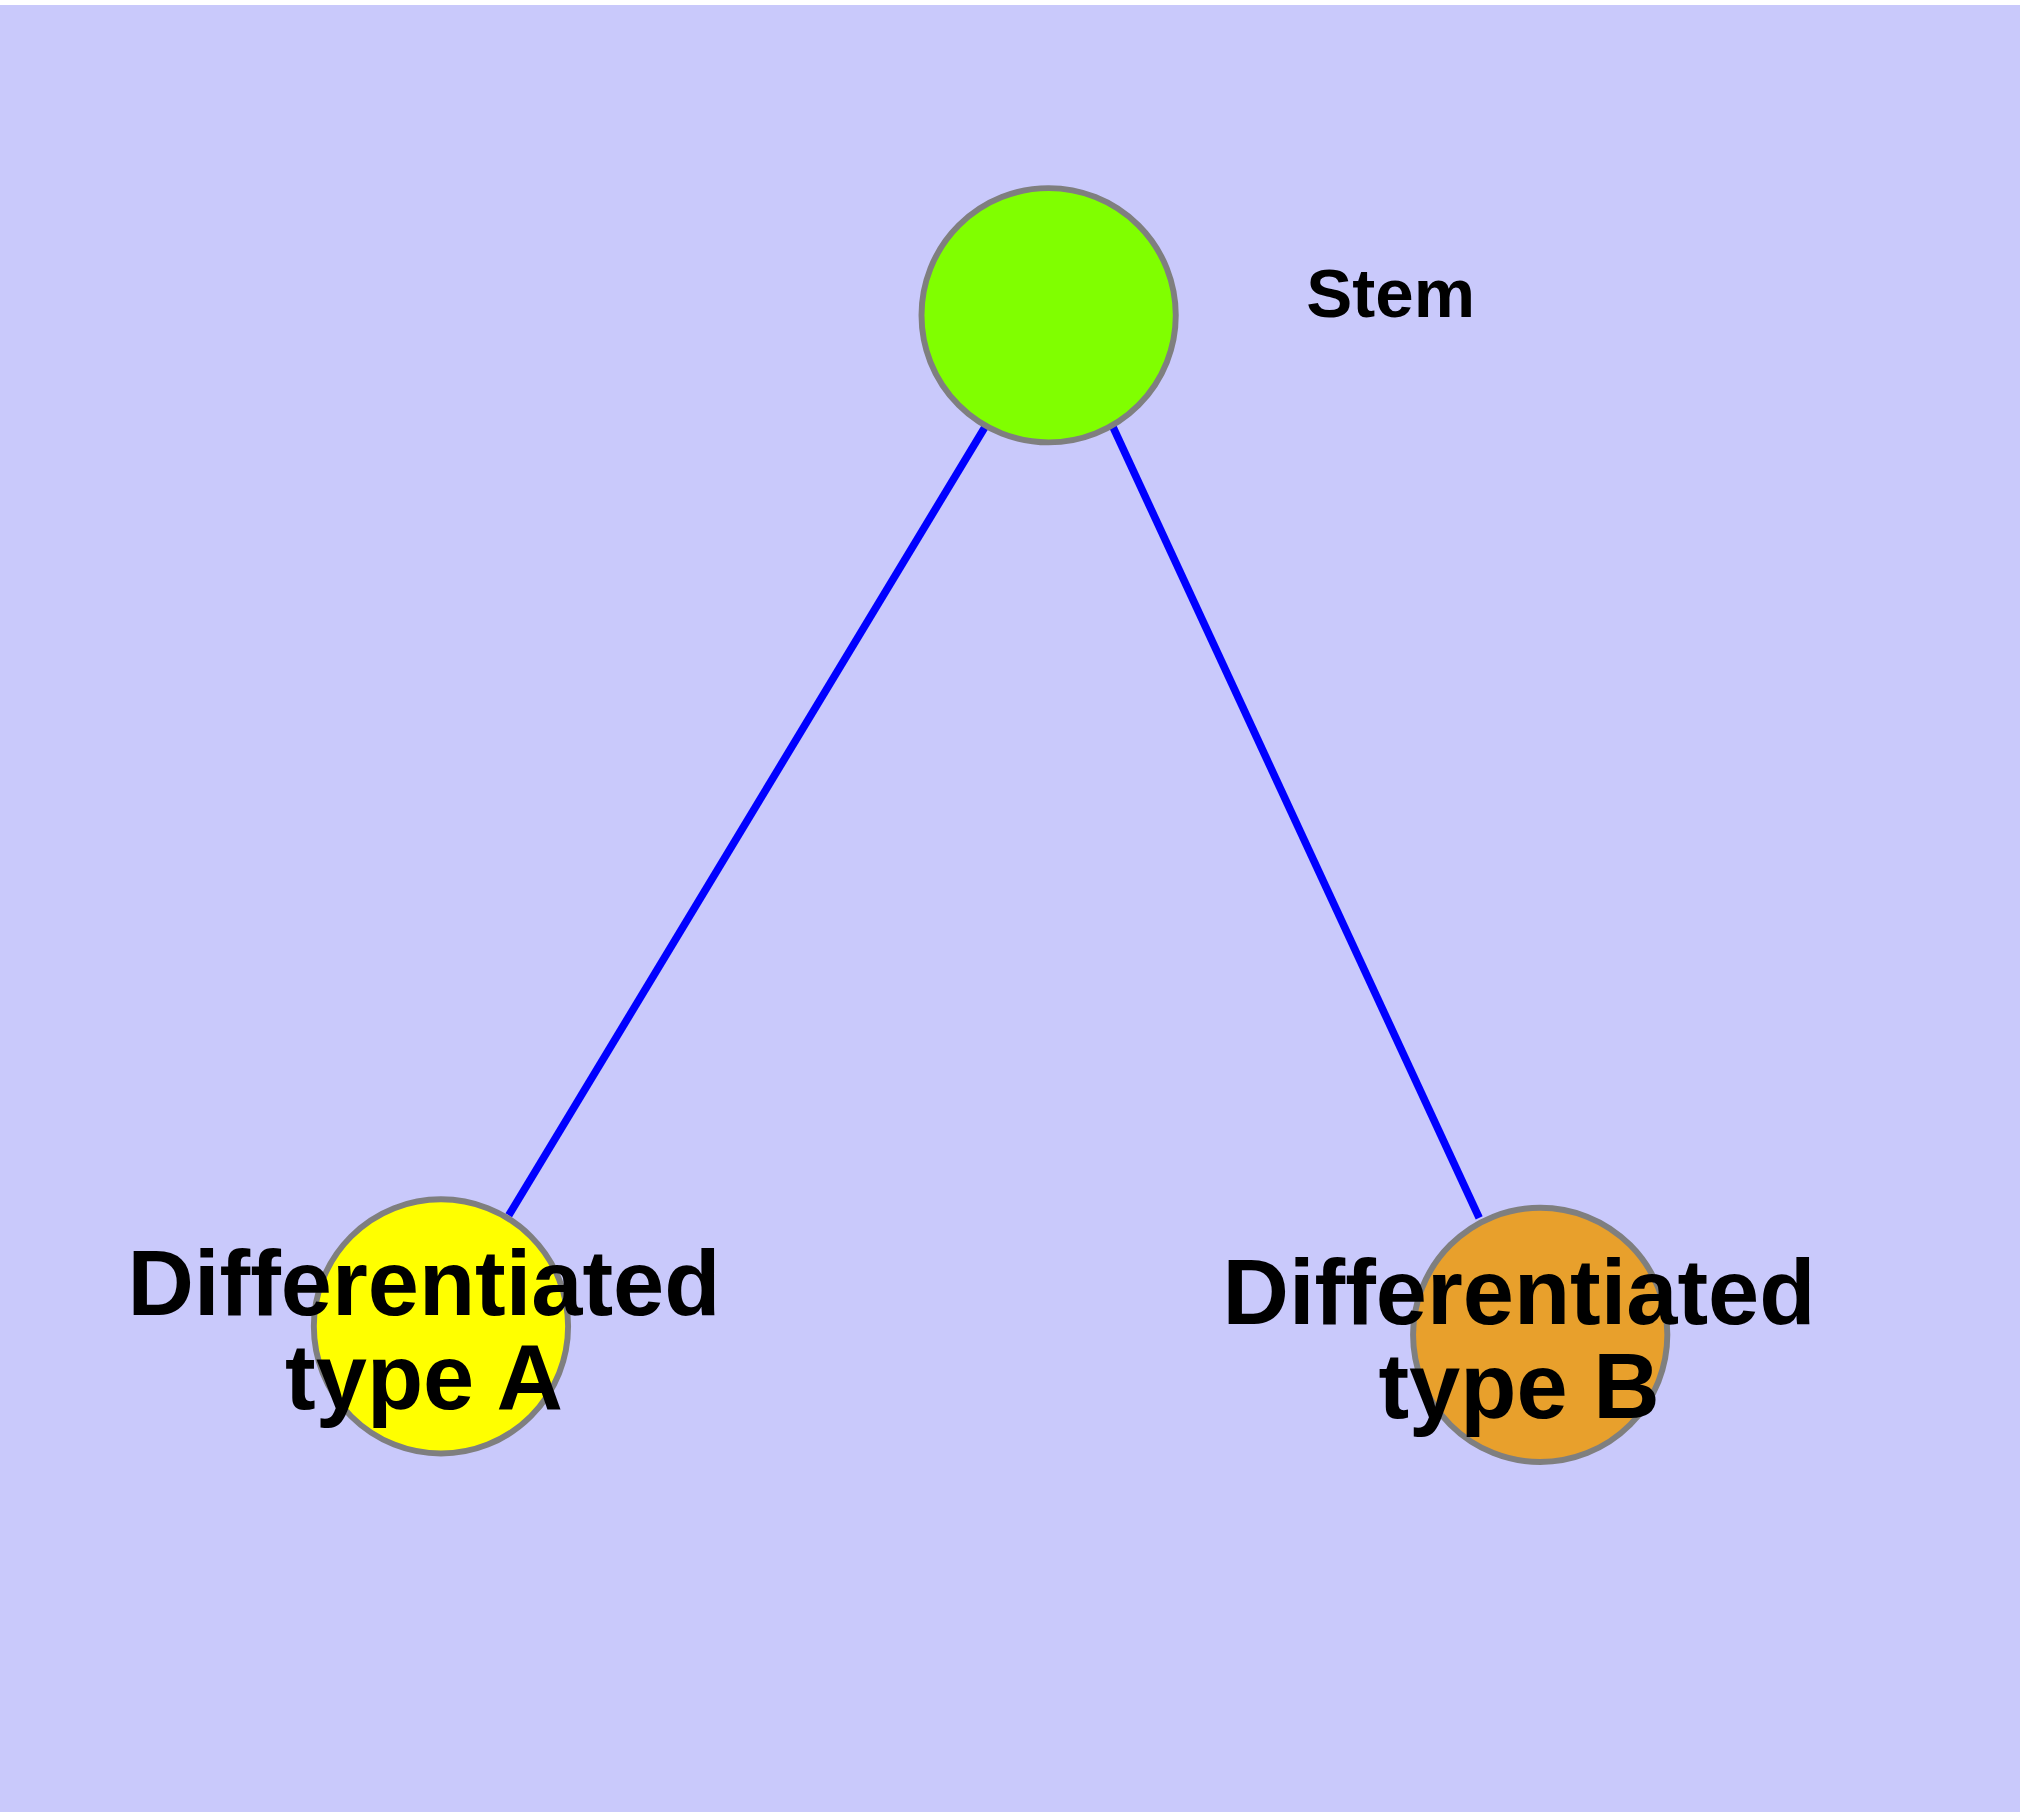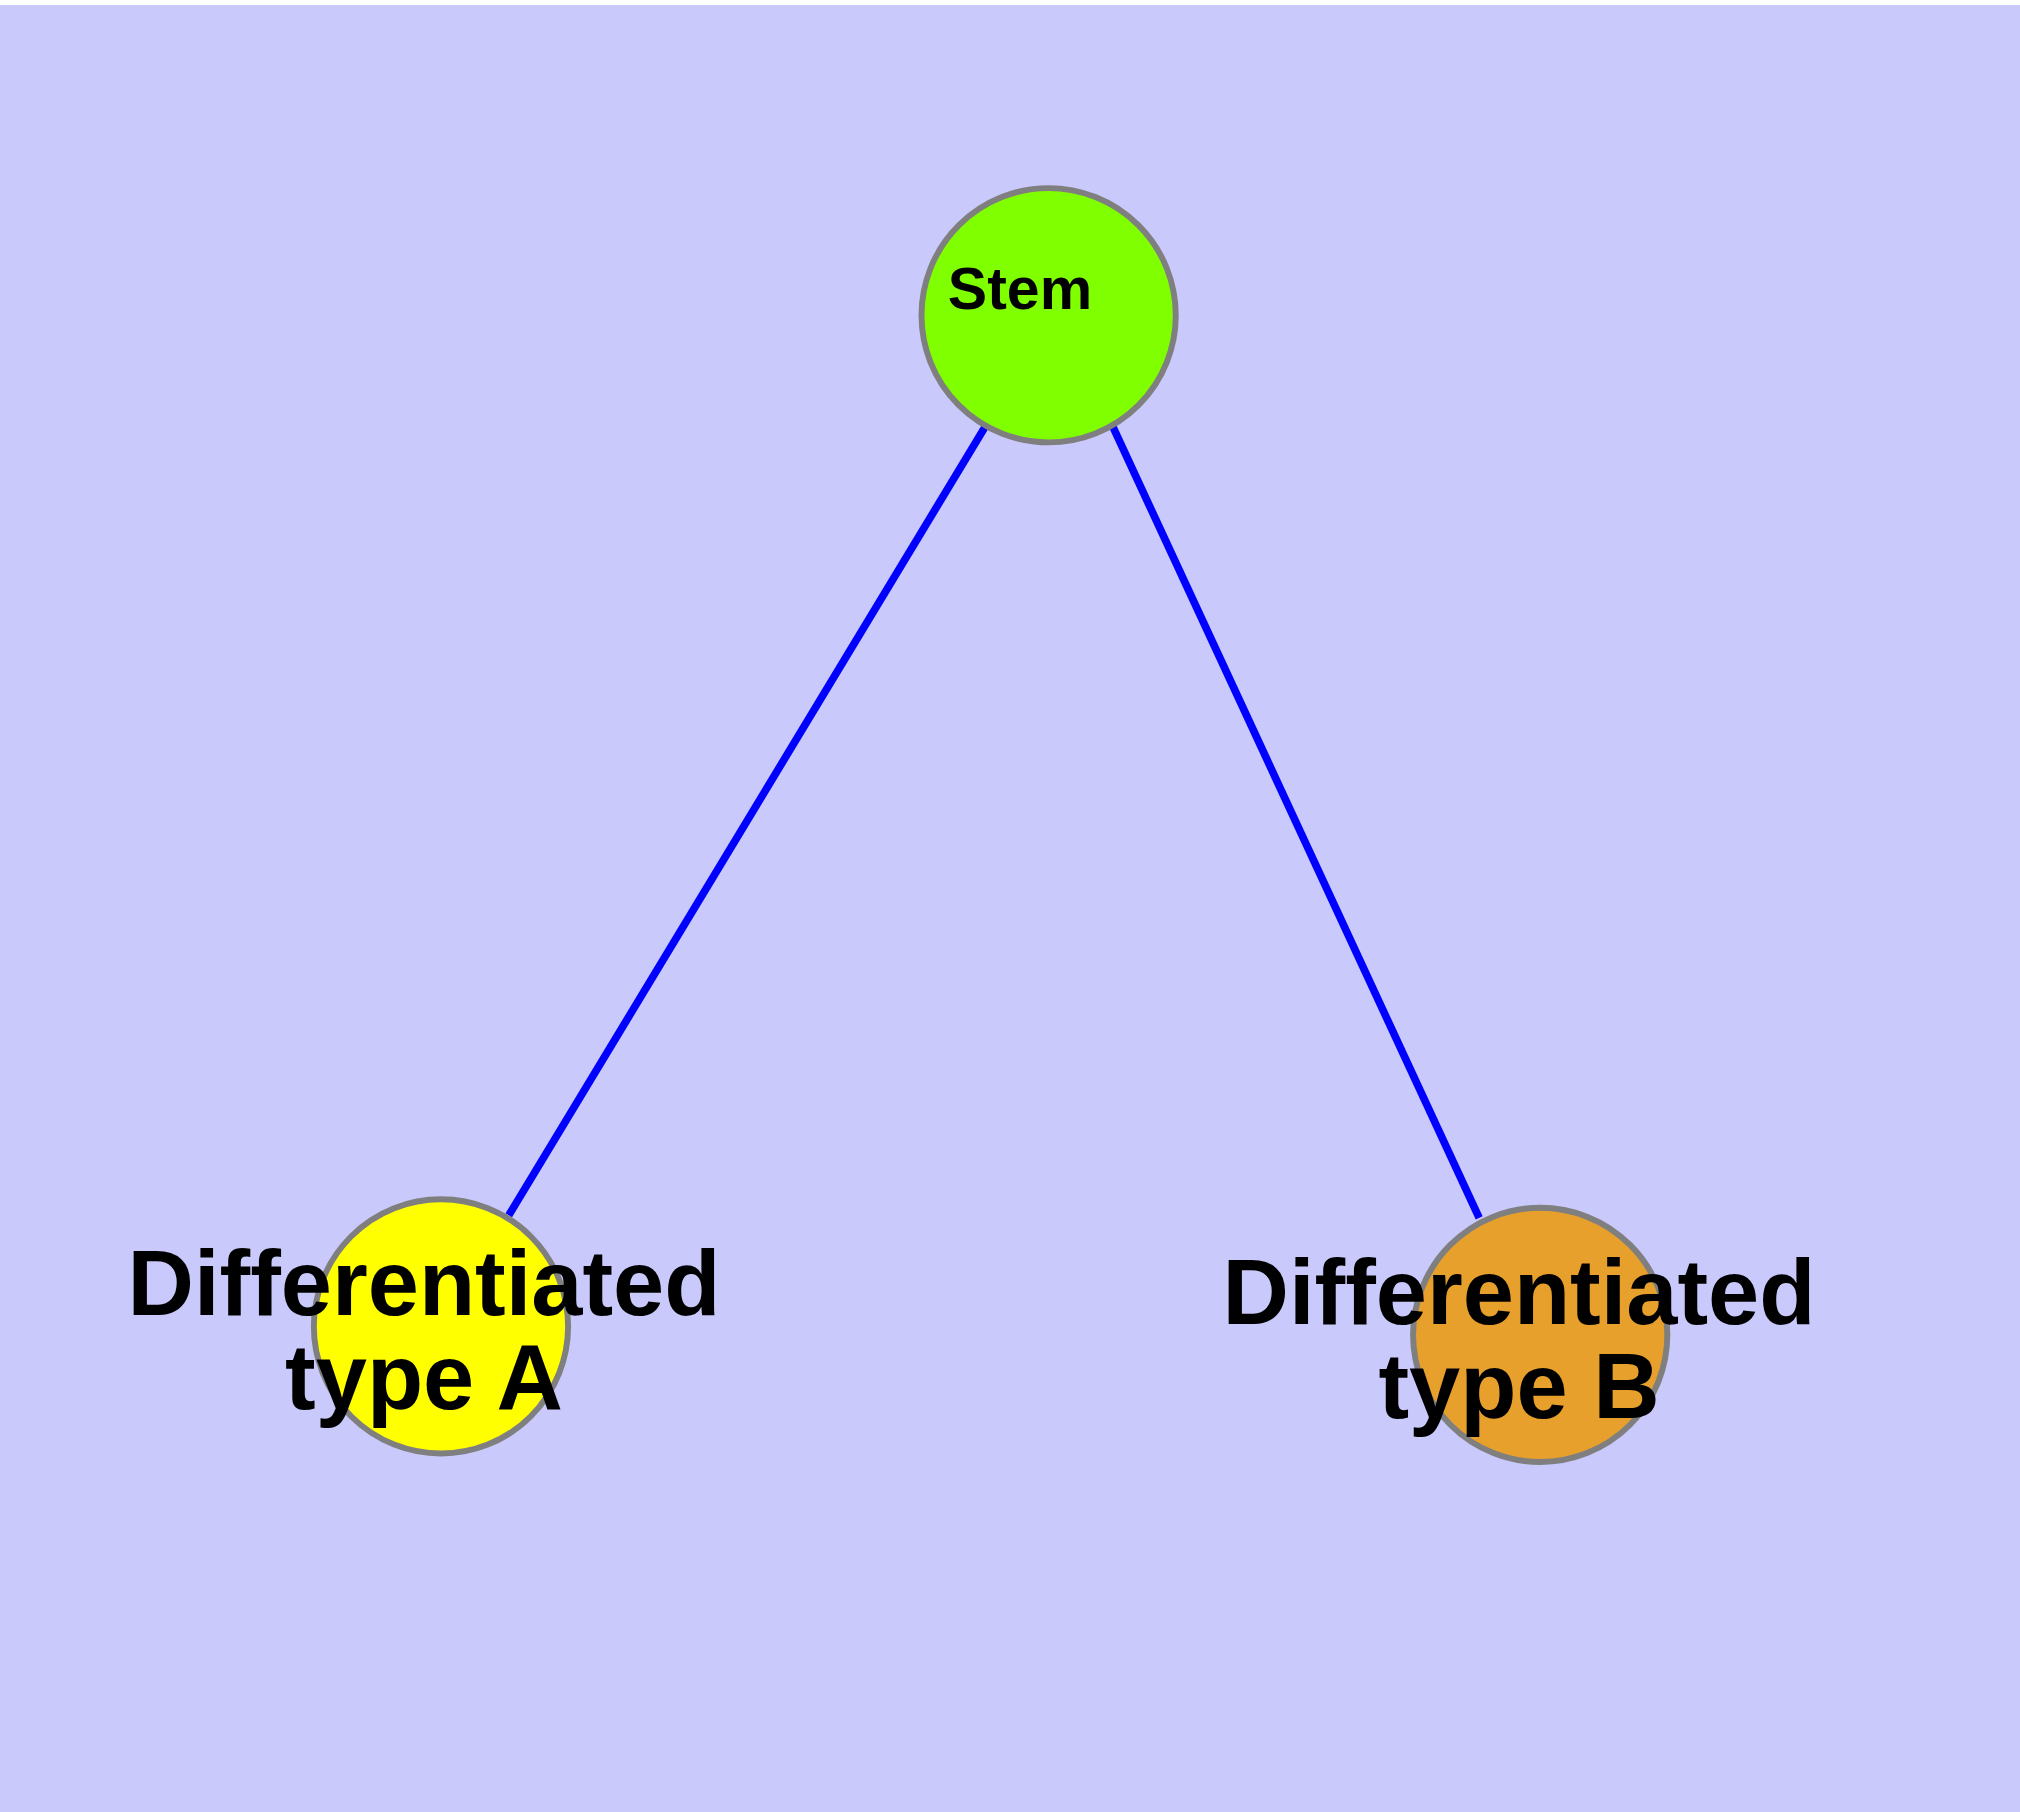--- a/index.html
+++ b/index.html
@@ -34,24 +34,25 @@
     position: absolute;
     text-align: center;
     font-weight: bold;
     color: #000000;
     line-height: 1.02;
     white-space: pre;
     pointer-events: none;
     -webkit-font-smoothing: antialiased;
   }
   .label-stem {
-    font-size: 59px;
-    left: 596px;
+    font-size: 69px;
+    left: 627px;
     top: 259px;
     width: 848px;
+    text-align: right;
   }
   .label-typea {
     font-size: 92px;
     left: 0px;
     top: 1237px;
     width: 848px;
   }
   .label-typeb {
     font-size: 92px;
     left: 1095px;

